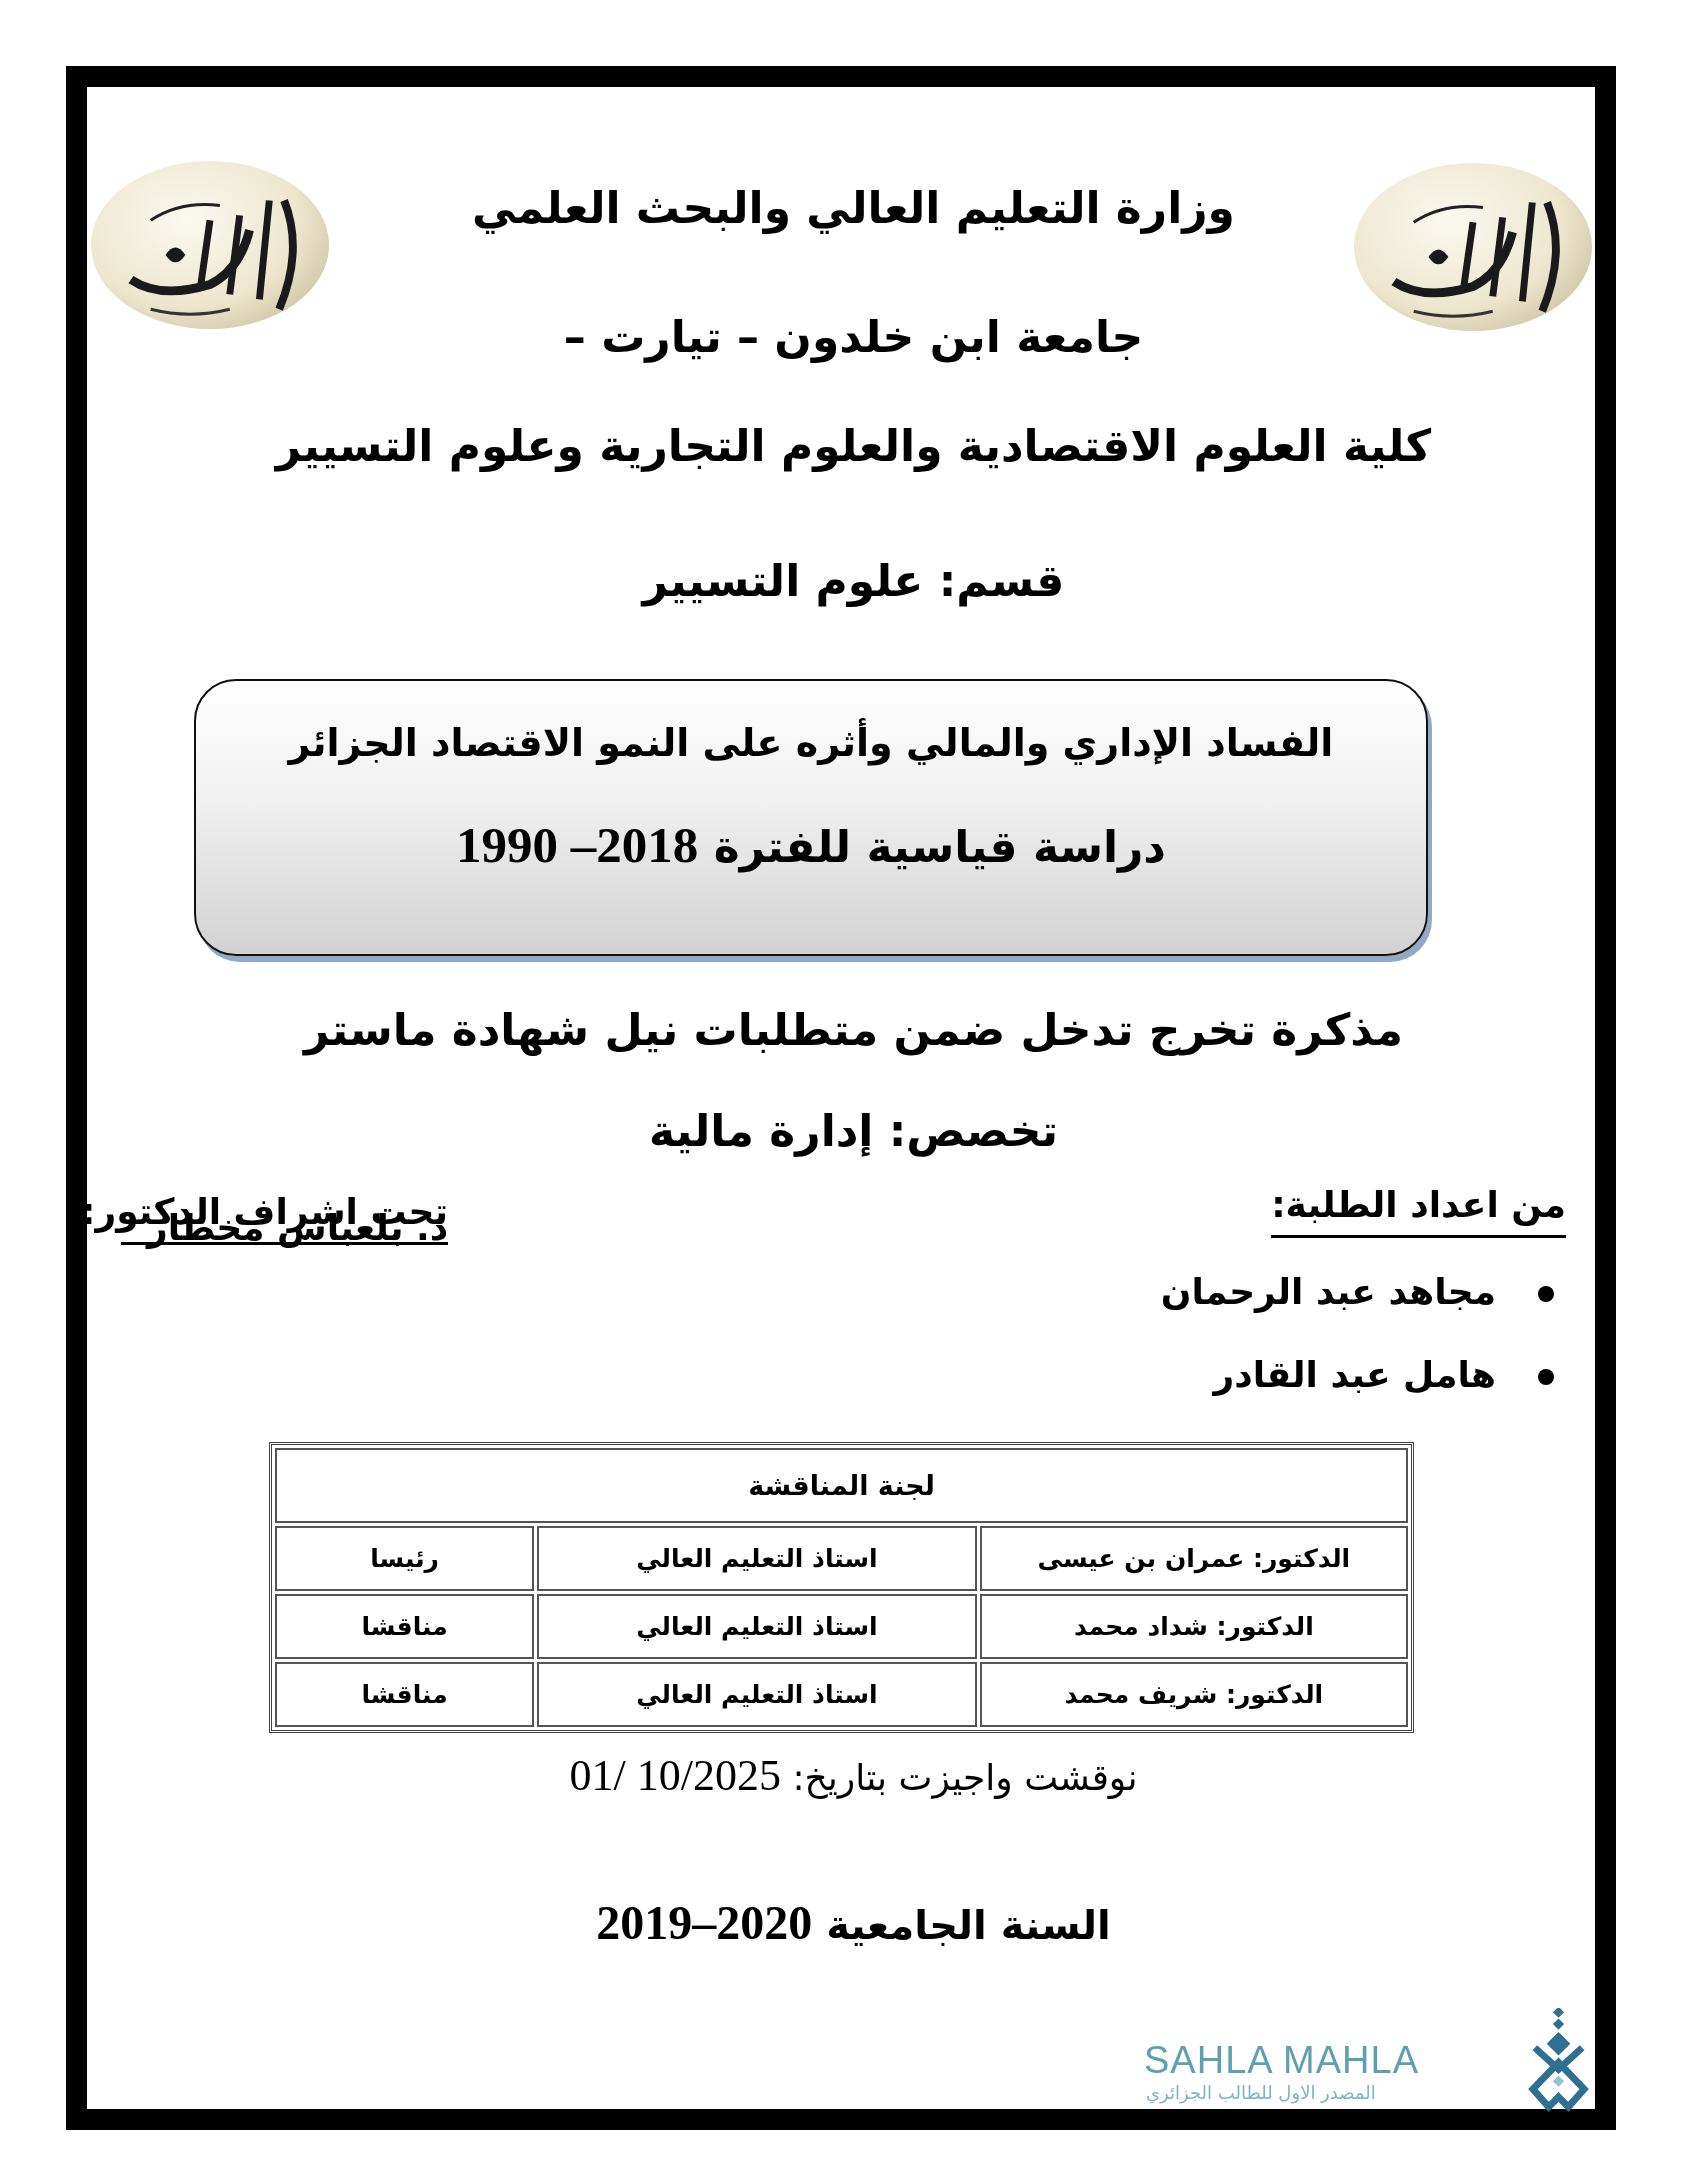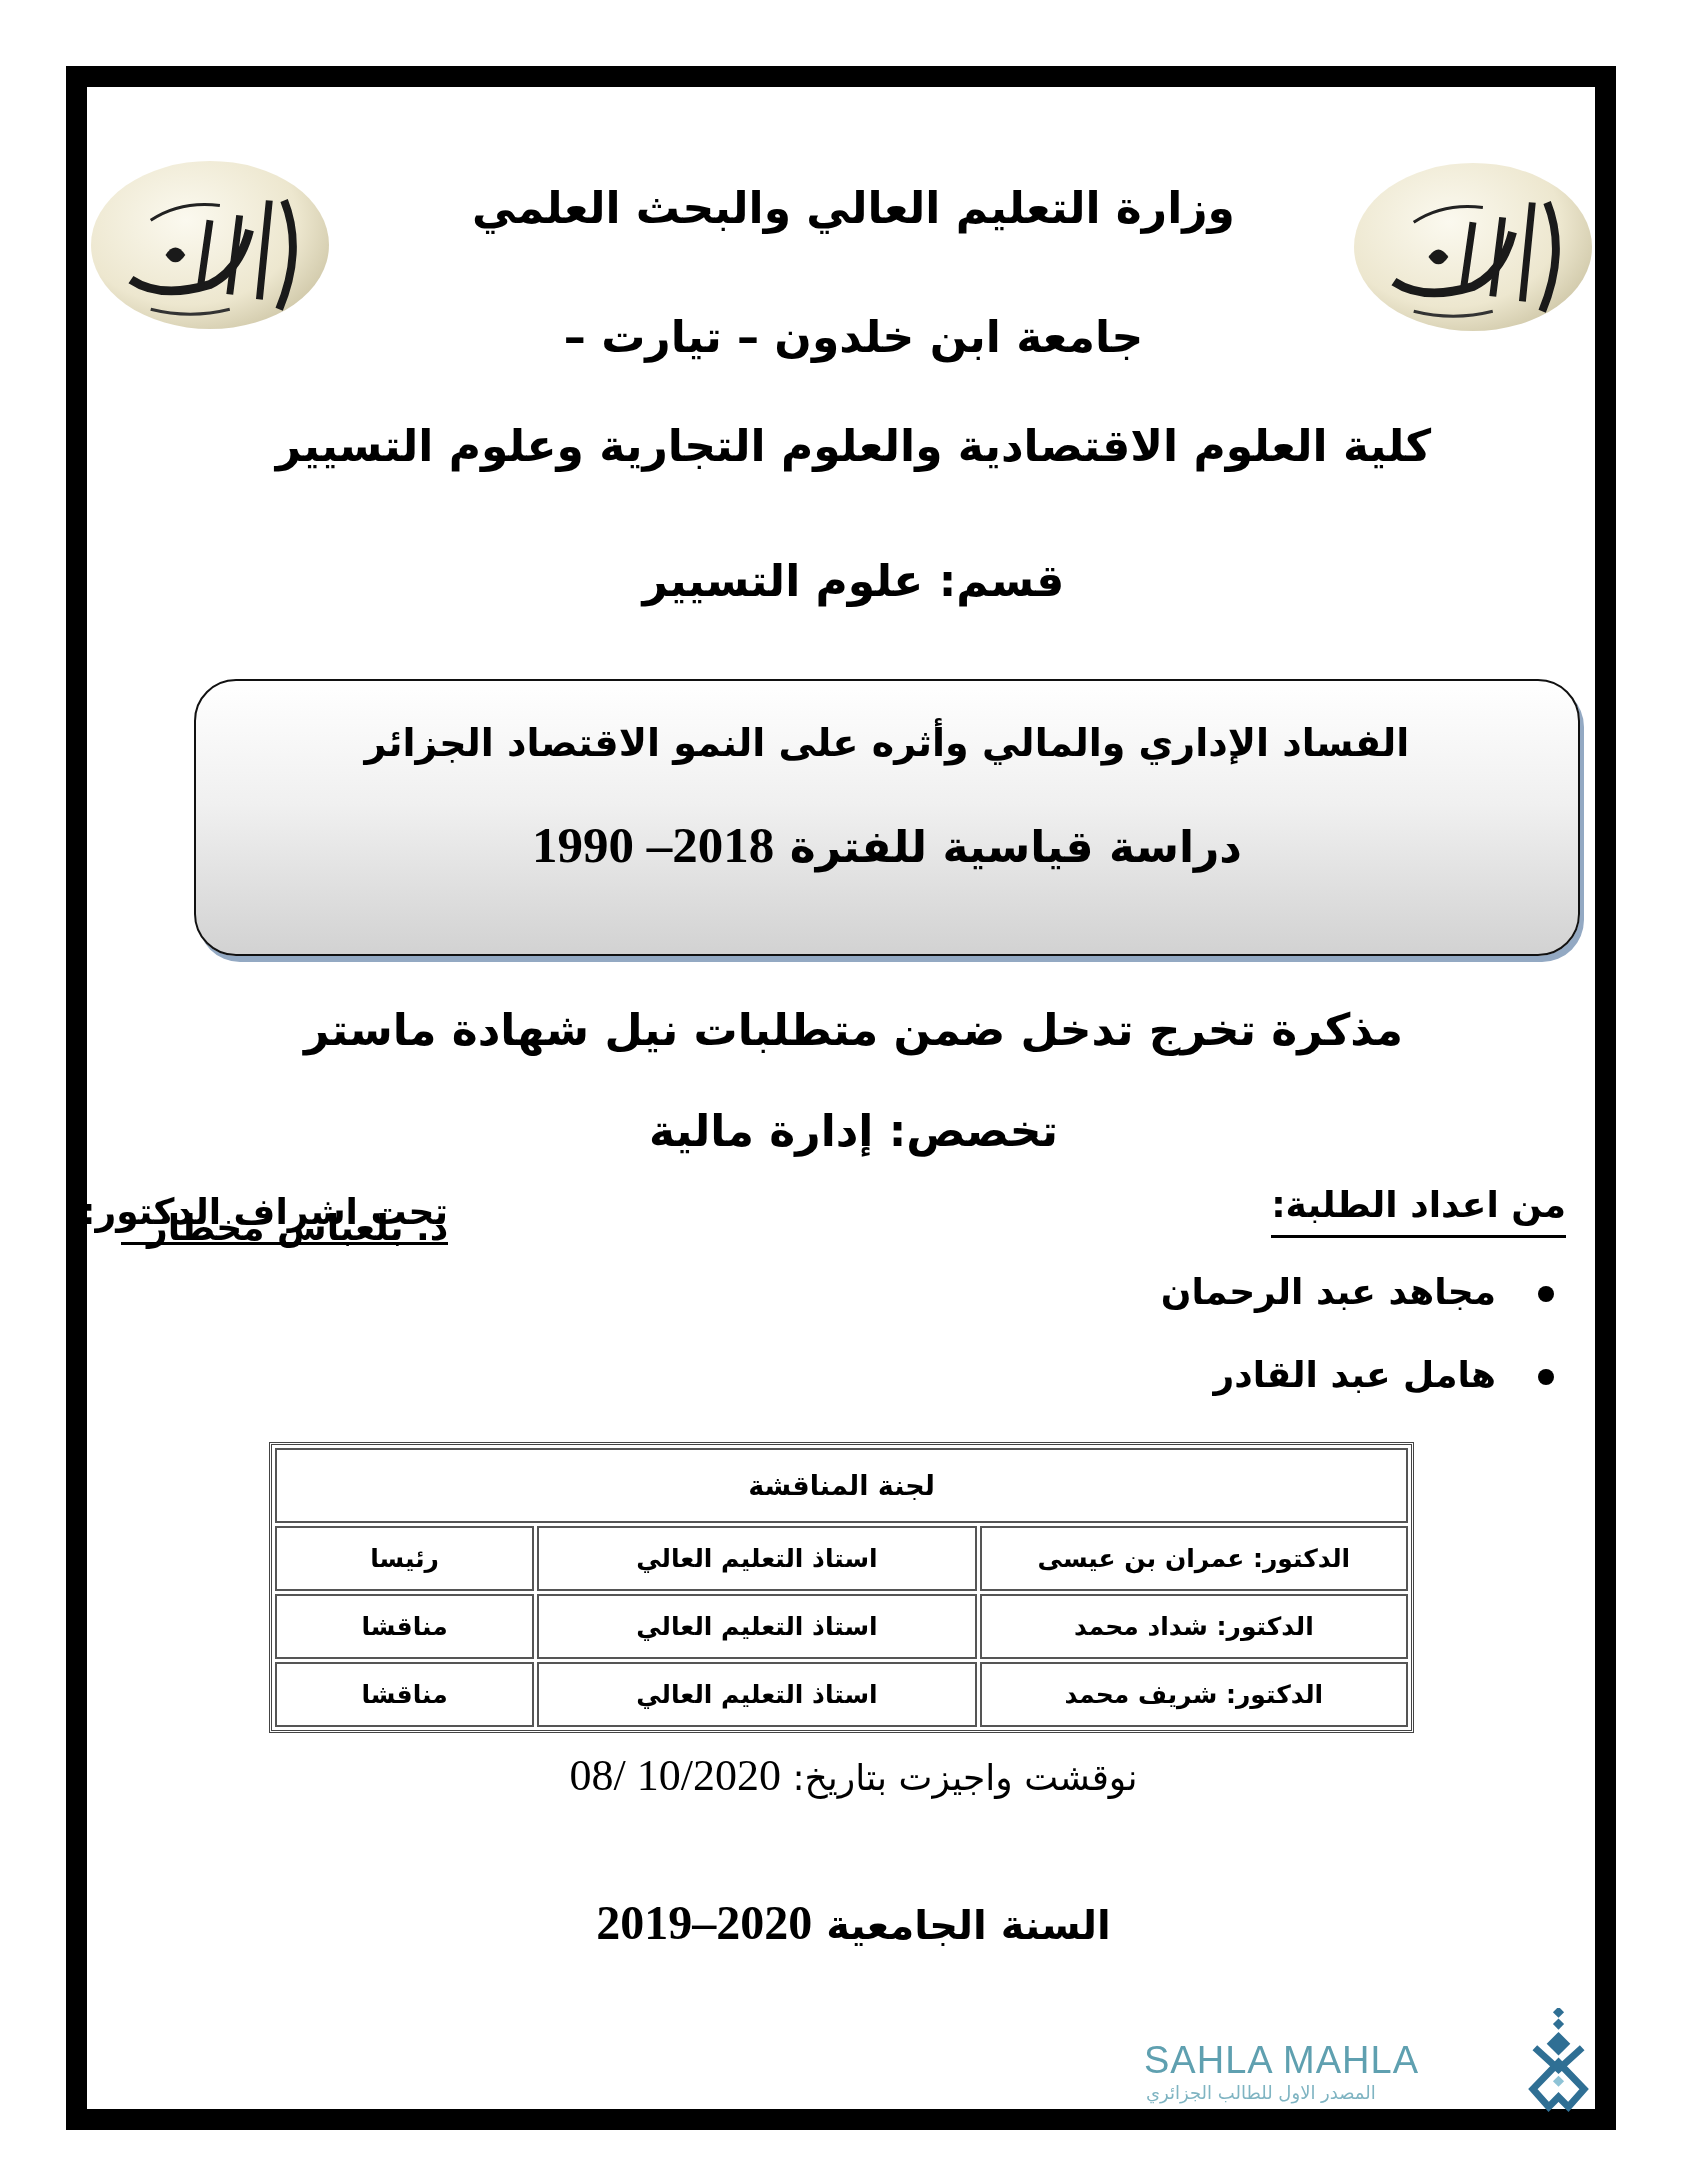--- a/index.html
+++ b/index.html
@@ -7,21 +7,21 @@
          font-family:"DejaVu Sans", sans-serif; color:#000; }
   .frame { position:absolute; left:66px; top:66px; width:1550px; height:2064px;
            box-sizing:border-box; border:21px solid #000; }
   .abs { position:absolute; }
   .center { text-align:center; left:12px; width:1683px; direction:rtl; }
   .h-line { font-weight:bold; font-size:44px; line-height:1; }
   .logo { position:absolute; width:238px; height:168px; border-radius:50%;
           background:radial-gradient(ellipse at 40% 35%, #fbf9ef 0%, #ede7cf 55%, #c9c1a0 85%, #8a8470 100%);
           overflow:hidden; }
   .logo svg { width:100%; height:100%; }
-  .title-box { position:absolute; left:194px; top:679px; width:1386px; height:277px;
+  .title-box { position:absolute; left:194px; top:679px; width:1234px; height:277px;
                box-sizing:border-box; border:2.5px solid #111; border-radius:42px;
                background:linear-gradient(#ffffff 0%, #f0f0f0 45%, #d2d2d2 100%);
                box-shadow:4px 6px 0 #93a9c3; direction:rtl; text-align:center; }
   .title-line1 { position:absolute; left:0; right:0; top:40px; font-weight:bold; font-size:38px; }
   .title-line2 { position:absolute; left:0; right:0; top:135px; font-weight:bold; font-size:44px; }
   .title-line2 .yr { font-family:"Liberation Serif", serif; font-size:51px; }
   .underline-head { position:absolute; font-weight:bold; font-size:36px; direction:rtl;
                     border-bottom:3px solid #000; padding-bottom:10px; white-space:nowrap; }
   .person { position:absolute; font-weight:bold; font-size:36px; direction:rtl; white-space:nowrap; }
   .bullet { display:inline-block; width:16px; height:16px; border-radius:50%; background:#000;
@@ -111,21 +111,21 @@
   <tr>
     <td>الدكتور: شريف محمد</td>
     <td>استاذ التعليم العالي</td>
     <td>مناقشا</td>
   </tr>
 </tbody>
   </table>
 
 <div class="abs center date-line" style="top:1750px;">
   <span>نوقشت واجيزت بتاريخ:</span>
-  <span class="num" dir="ltr">08/ 10/2020</span>
+  <span class="num" dir="ltr">01/ 10/2025</span>
 </div>
 
 <div class="abs center year-line" style="top:1859px;margin-top:36px;">
   <span>السنة الجامعية</span>
   <span class="num" dir="ltr">2019–2020</span>
 </div>
 
 <div class="wm-text">SAHLA MAHLA</div>
 <div class="wm-sub">المصدر الاول للطالب الجزائري</div>
 <svg class="wm-icon" viewBox="0 0 70 110">

